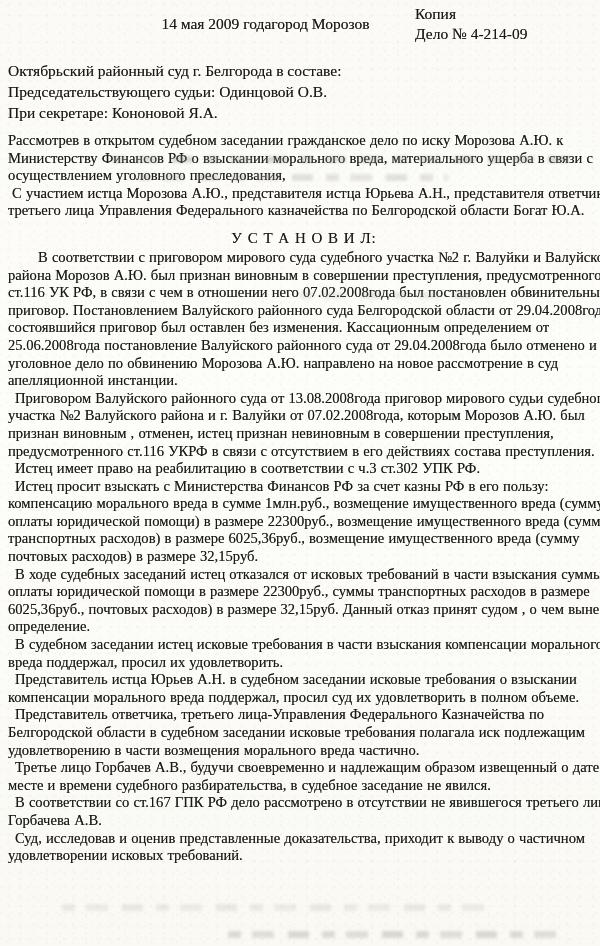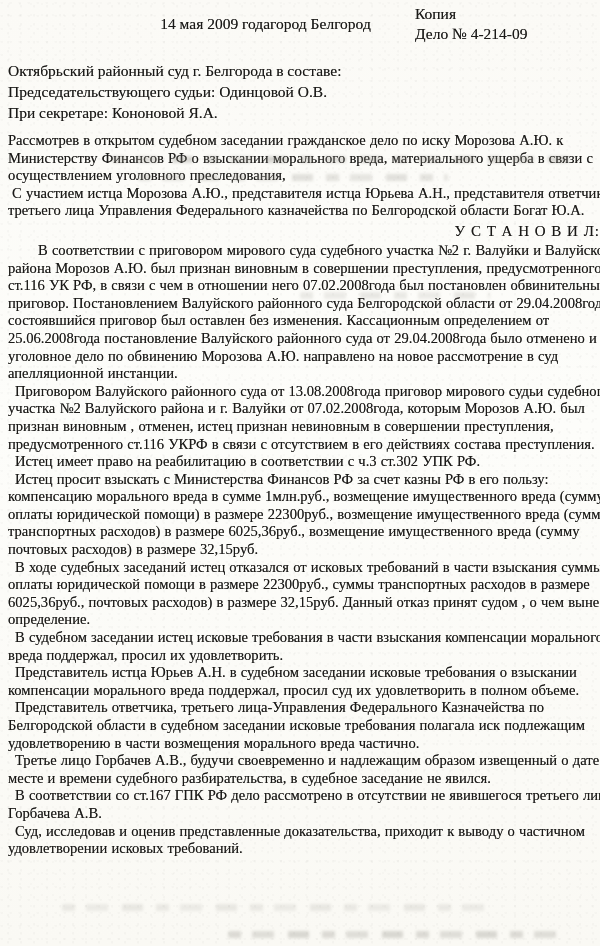--- a/index.html
+++ b/index.html
@@ -48,23 +48,23 @@
     margin: 0;
     font-size: 14.6px;
     line-height: 17.6px;
     text-indent: 7px;
     word-spacing: 0.5px;
   }
   .intro { margin-top: 9px; }
   .intro p.ni { text-indent: 0; }
   .intro p.sp { text-indent: 4px; }
   .heading {
-    width: 592px; text-align: right;
+    width: 592px; text-align: center;
     font-size: 15px; line-height: 18px; letter-spacing: 1px;
-    margin-top: 2px;
+    margin-top: 9px;
   }
   .bodytext { margin-top: 2px; }
   .bodytext p.big { text-indent: 30px; }
 
   
   .ghost {
     position: absolute; height: 7px;
     filter: blur(1.4px);
     background: repeating-linear-gradient(90deg,
       #98968e 0 13px, transparent 13px 24px,
@@ -86,21 +86,21 @@
   <div class="corner">
     <div>Копия</div>
     <div>Дело № 4-214-09</div>
   </div>
 
   <div class="inner">
 
 
     <div class="dateline">
       <span>14 мая 2009 года</span>
-      <span class="city">город Белгород</span>
+      <span class="city">город Морозов</span>
     </div>
 
     <div class="court">
       <p>Октябрьский районный суд г. Белгорода в составе:</p>
       <p>Председательствующего судьи: Одинцовой О.В.</p>
       <p>При секретаре: Кононовой Я.А.</p>
     </div>
 
     <div class="textblock intro">
       <p class="ni">Рассмотрев в открытом судебном заседании гражданское дело по иску Морозова А.Ю. к Министерству Финансов РФ о взыскании морального вреда, материального ущерба в связи с осуществлением уголовного преследования,</p>

